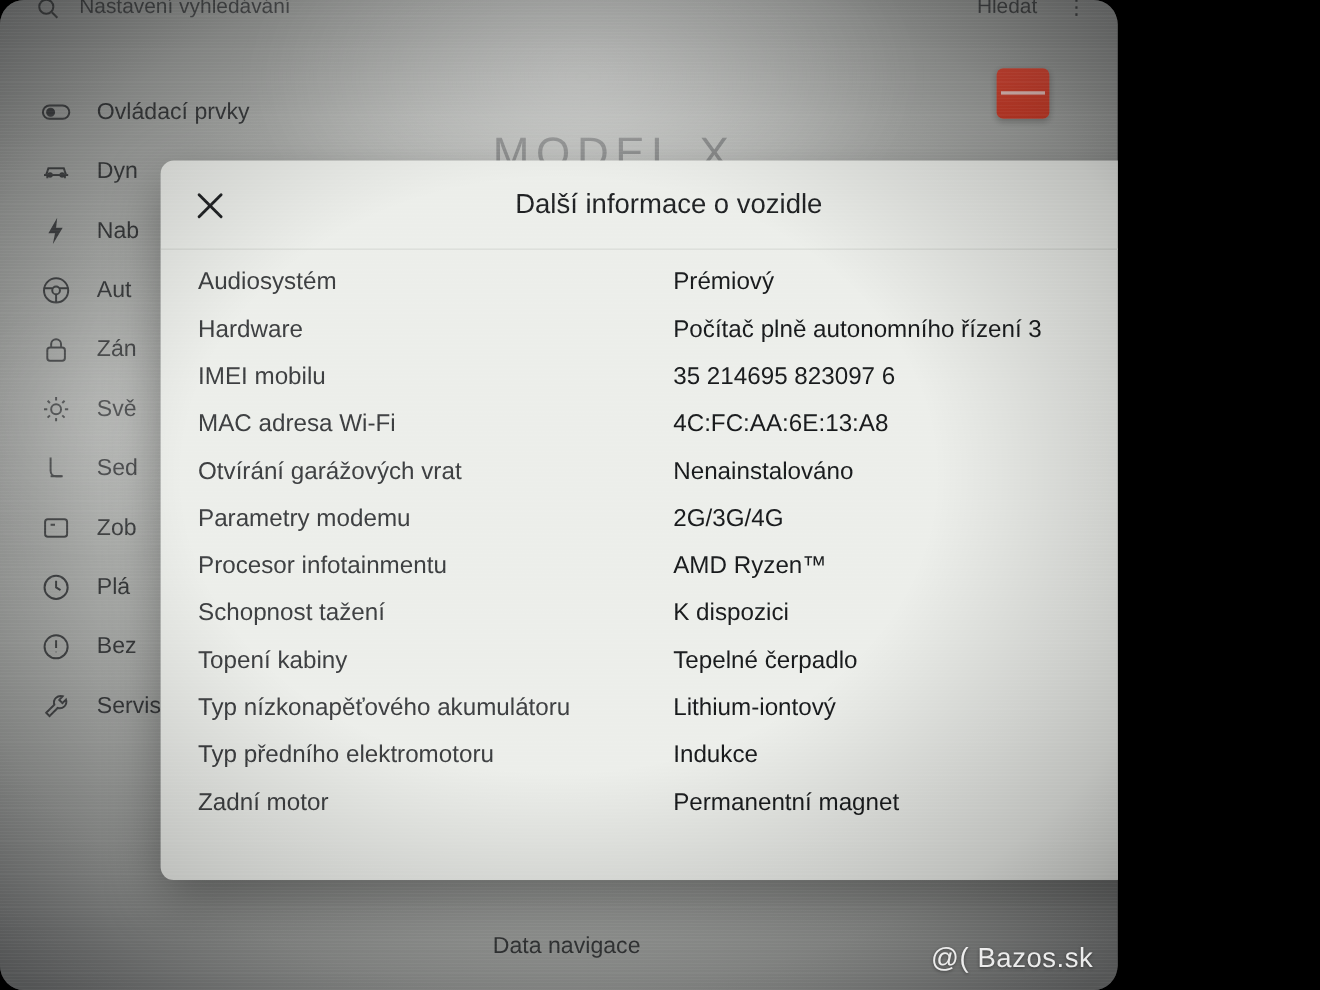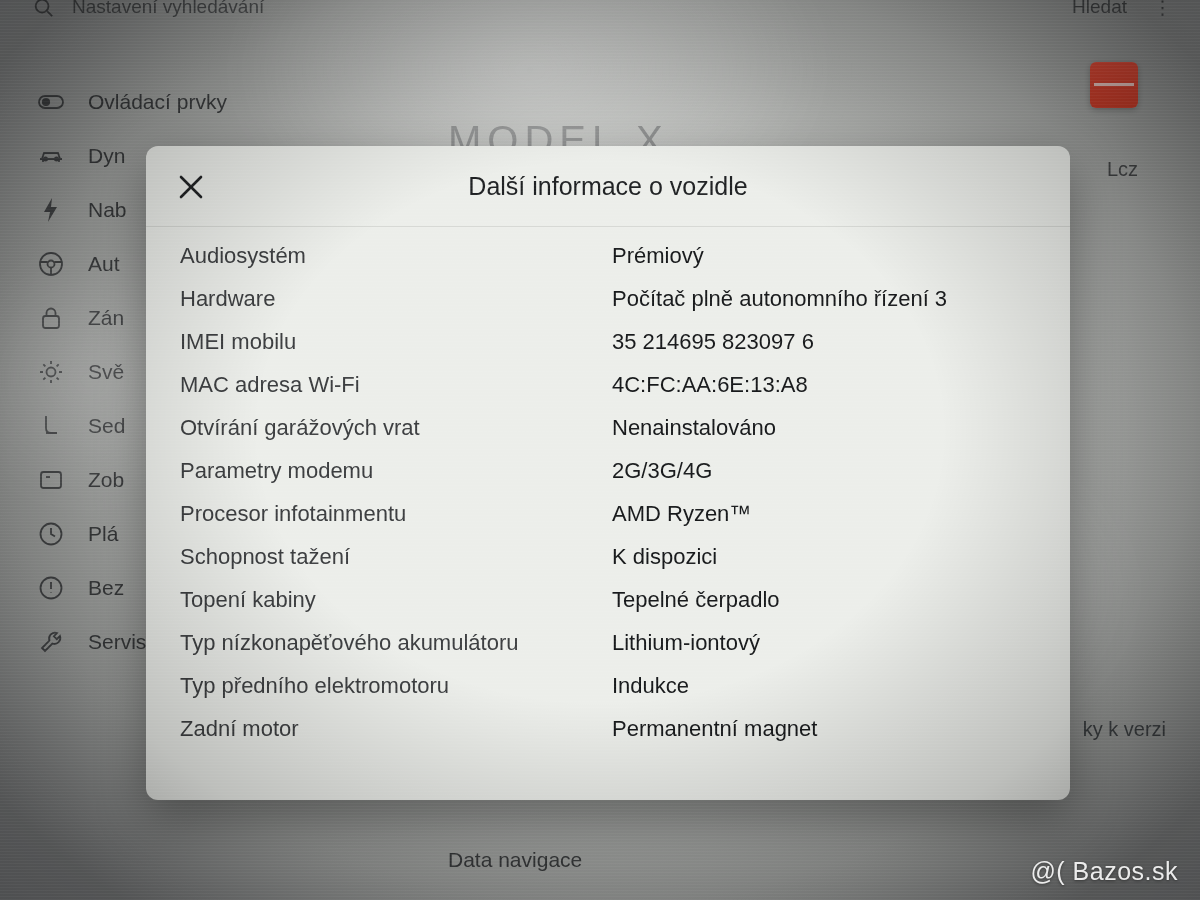--- a/index.html
+++ b/index.html
@@ -7,25 +7,26 @@
     padding: 0;
     width: 1200px;
     height: 900px;
     overflow: hidden;
     background: #000;
     font-family: "Liberation Sans", sans-serif;
   }
 
   #screen {
     position: relative;
-    width: 1200px;
+    width: 1016px;
     height: 900px;
     background:
       radial-gradient(ellipse 900px 700px at 52% 46%, #cfd0cc 0%, #b9bbb8 42%, #9ea09e 70%, #85878a 100%);
     overflow: hidden;
+    border-radius: 22px;
   }
 
   
   .glare {
     position: absolute;
     pointer-events: none;
     border-radius: 50%;
   }
   .glare-a {
     left: 220px; top: -120px;

